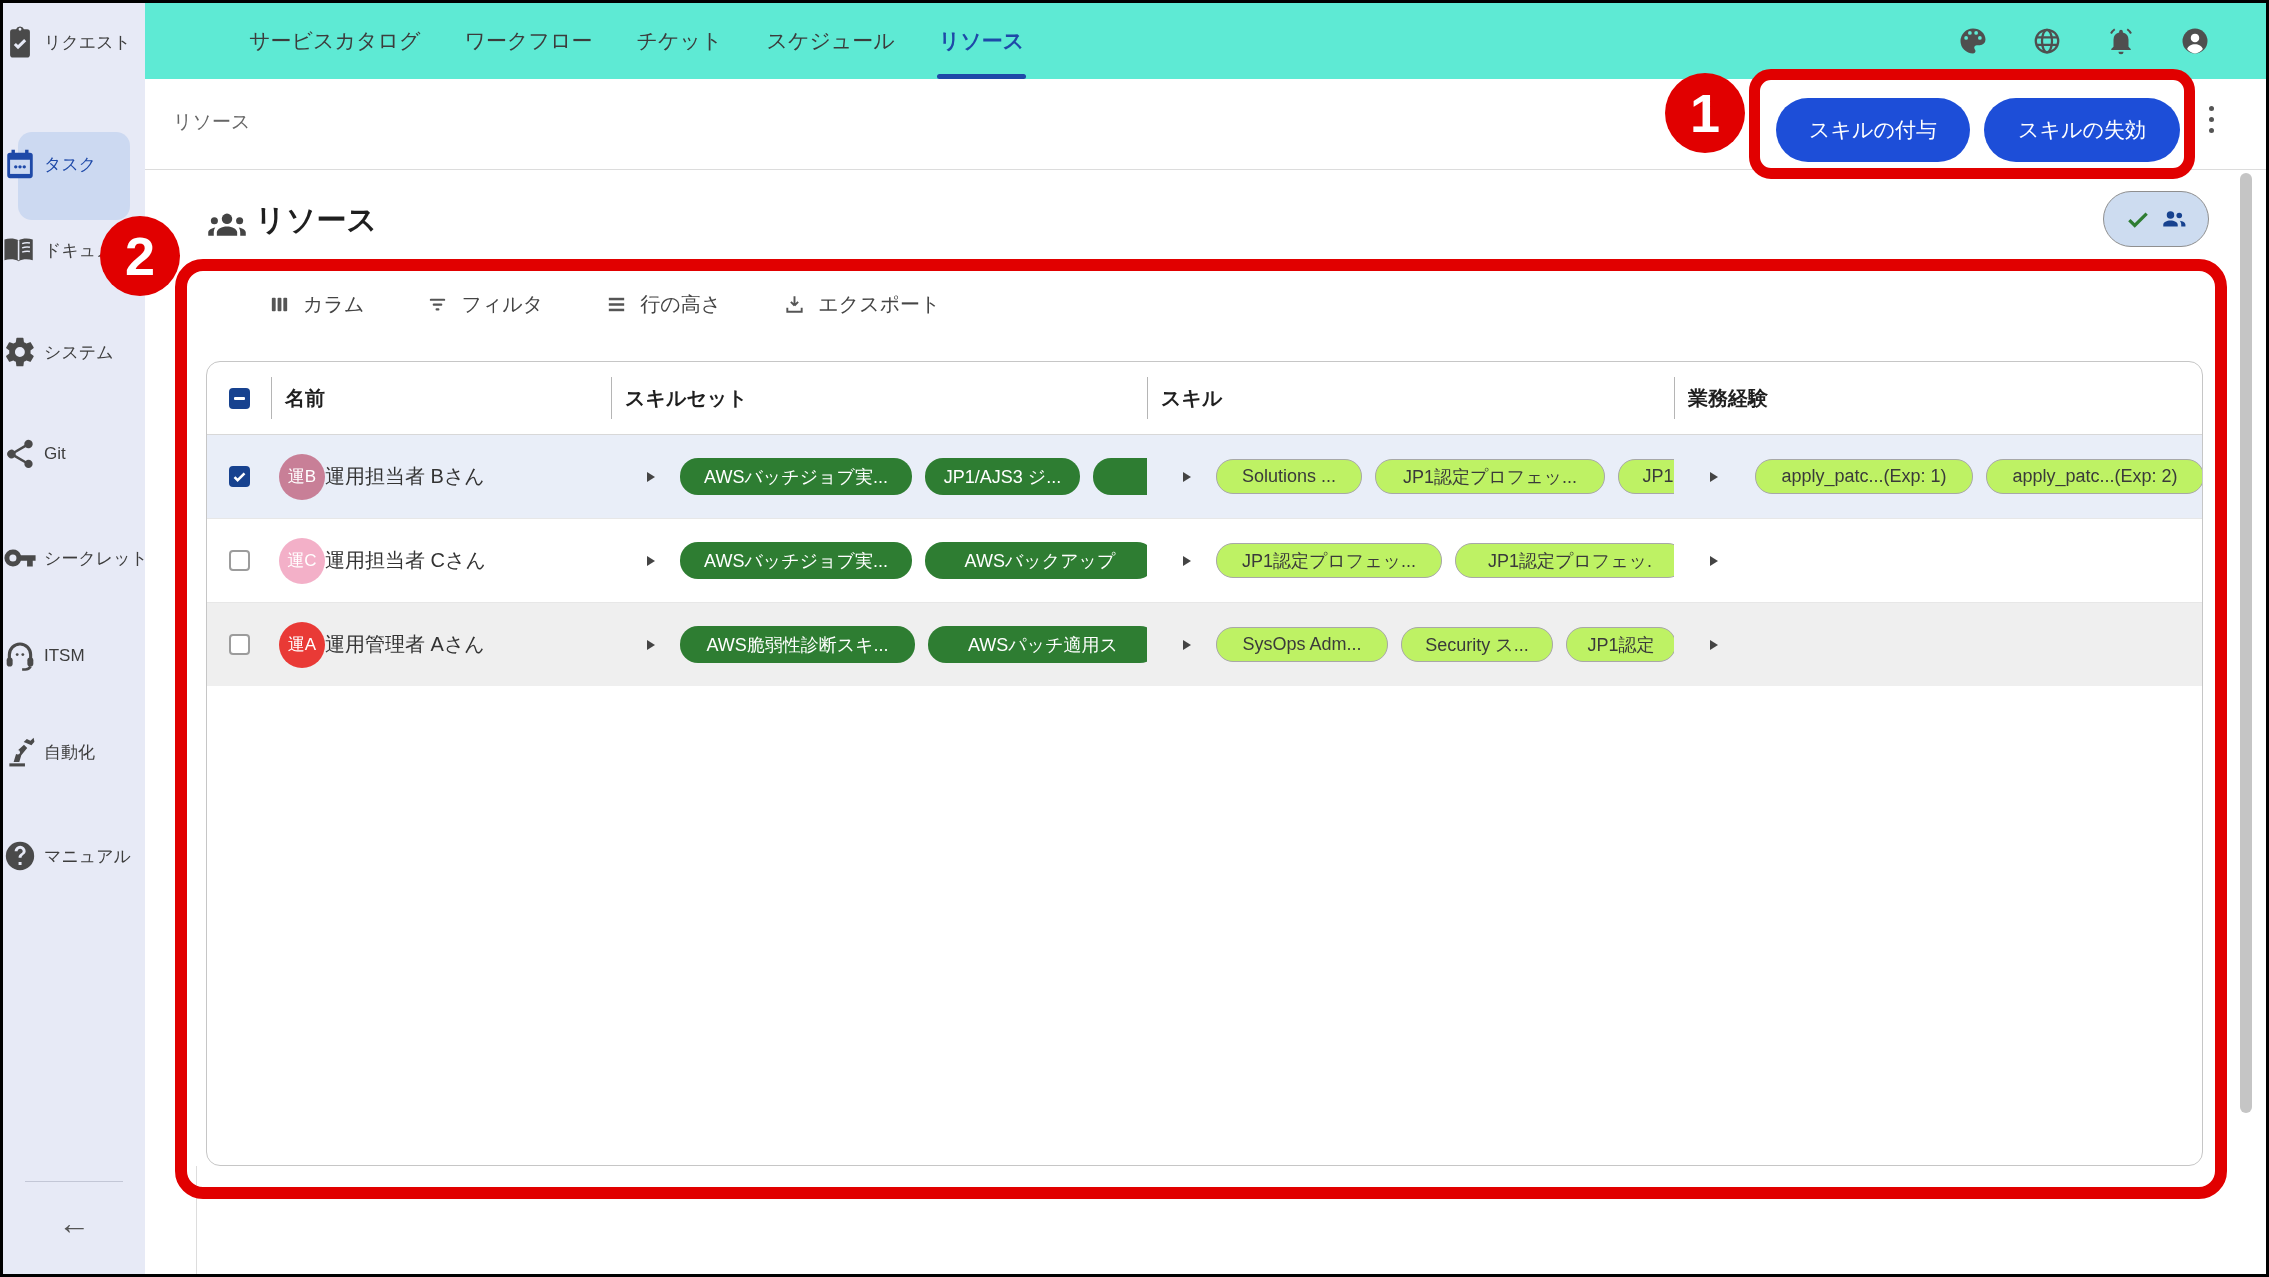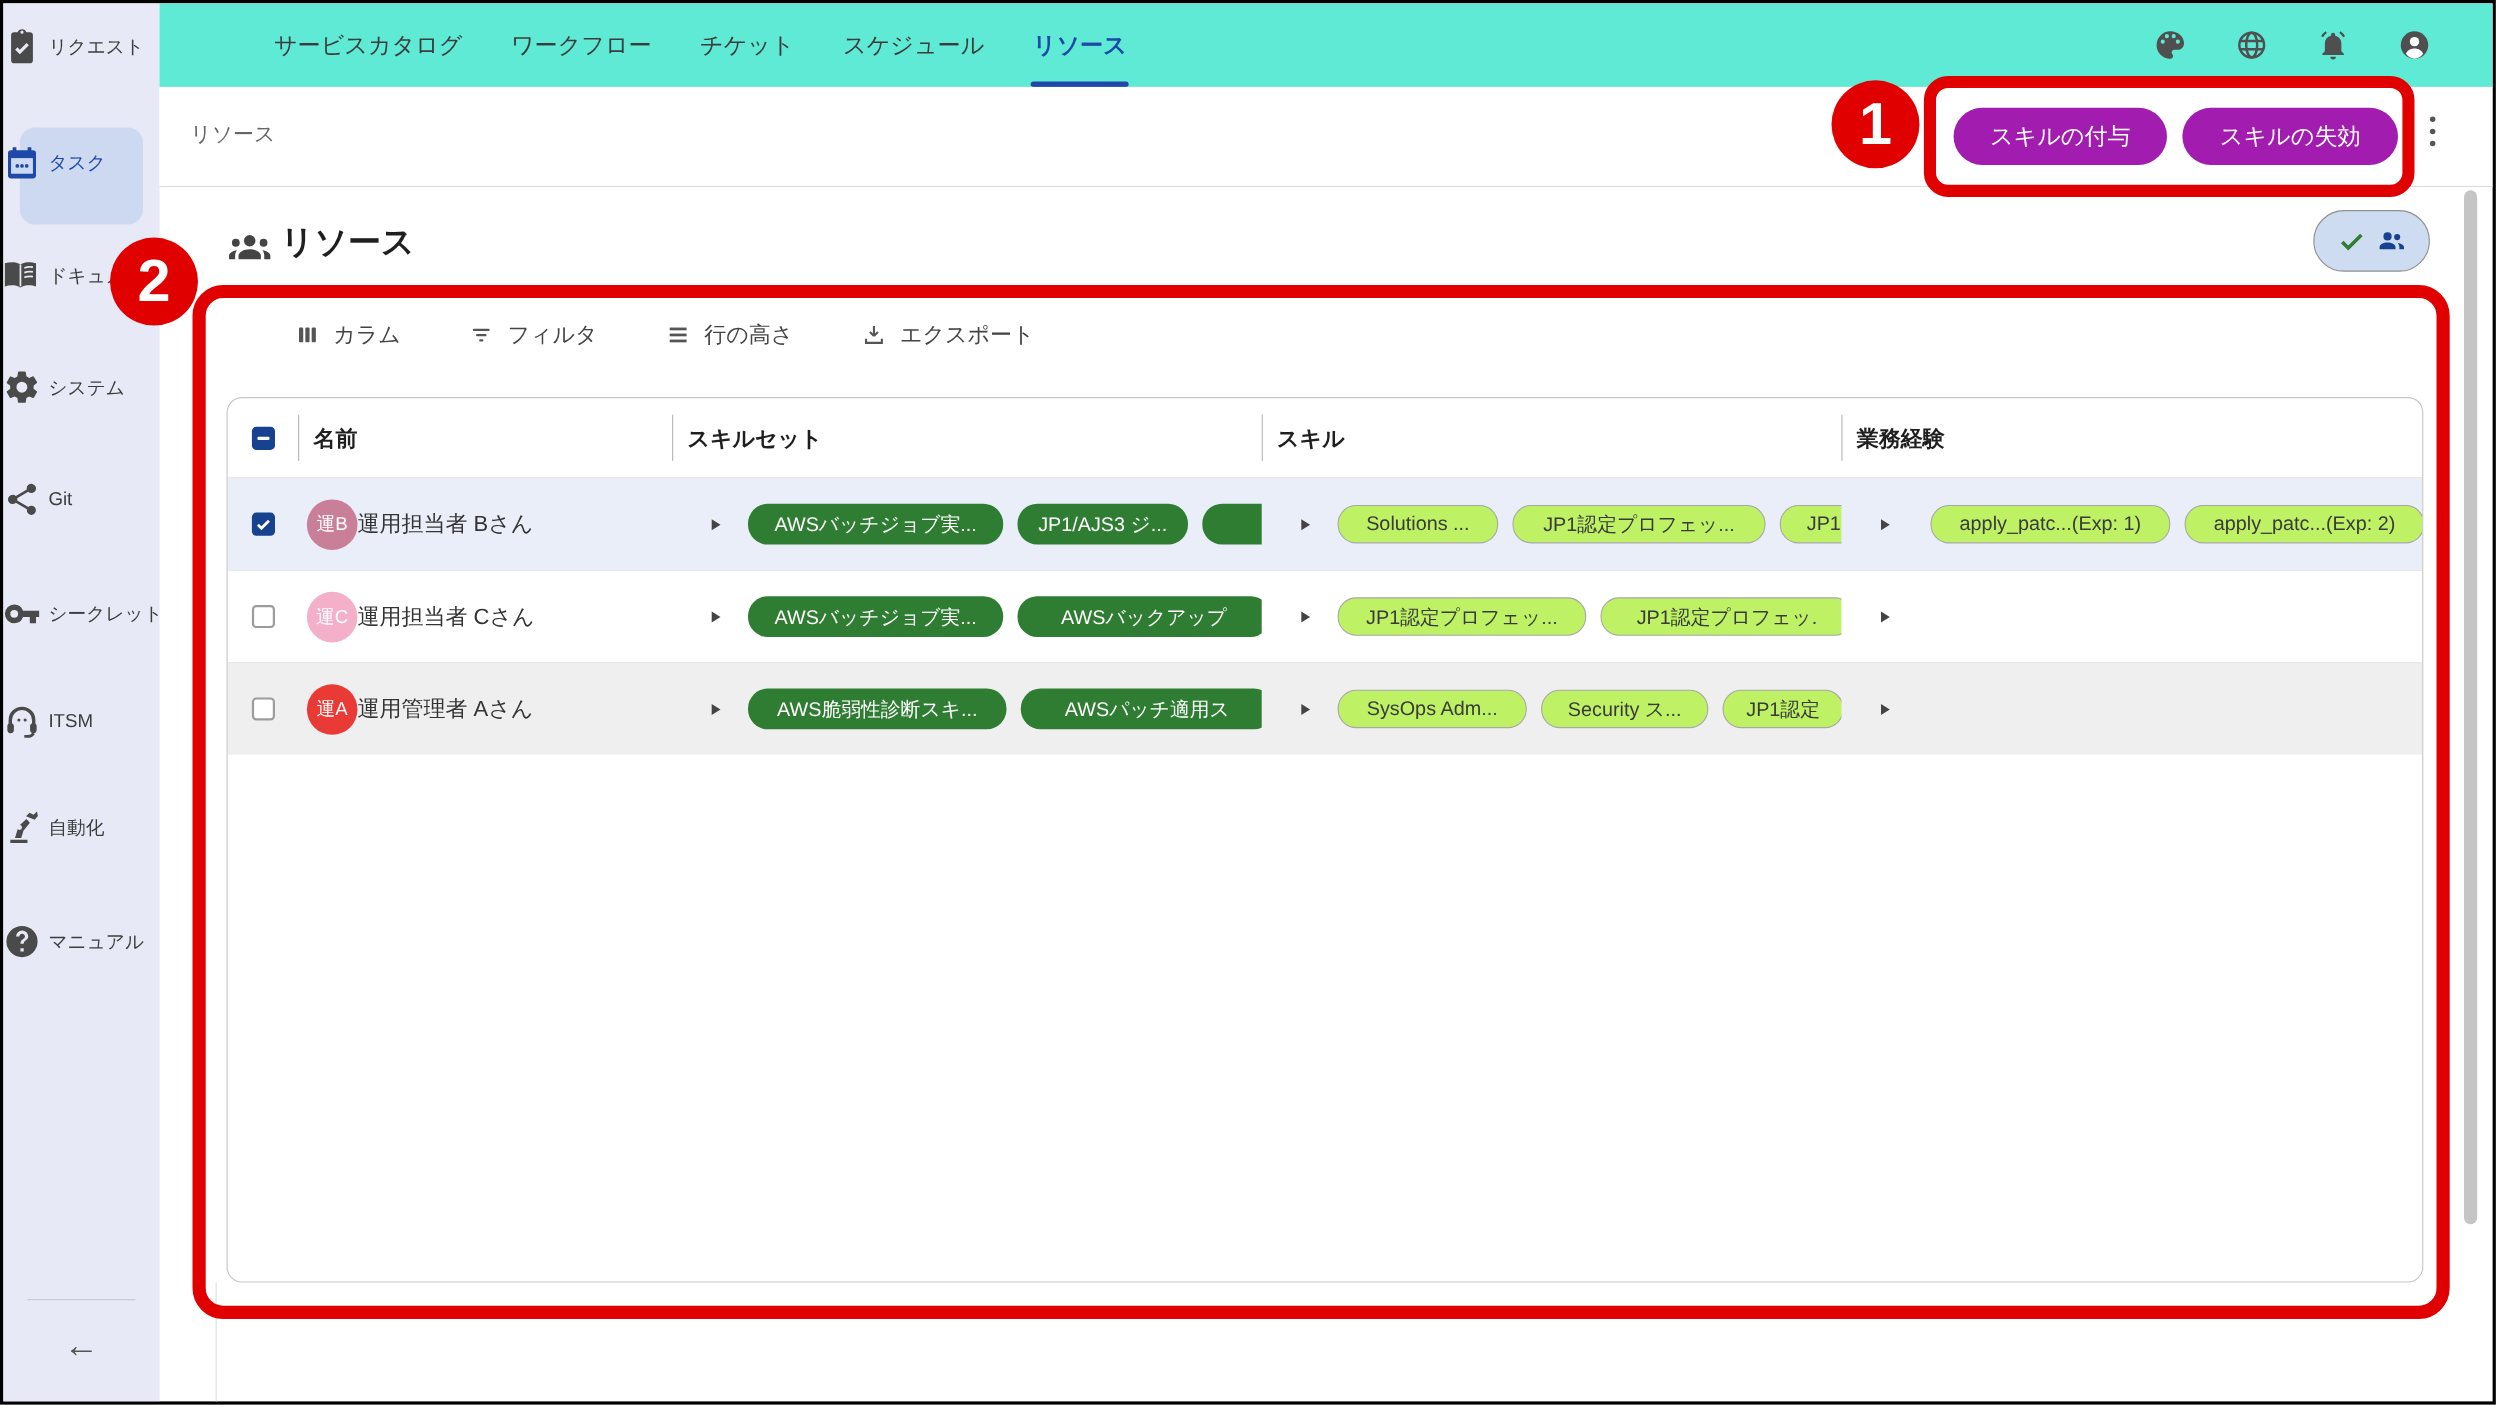--- a/index.html
+++ b/index.html
@@ -22,21 +22,21 @@
     display:flex;align-items:stretch;background:#5eead4;}
   .tabs{display:flex;gap:44px;margin-left:104px;font-size:21px;color:#3c3c3c;align-items:stretch;}
   .tab{position:relative;display:flex;align-items:center;cursor:pointer;white-space:nowrap;}
   .tab.active{color:#1e49a8;font-weight:bold;}
   .tab.active::after{content:"";position:absolute;left:-2px;right:-2px;bottom:0;height:5px;background:#1e49a8;border-radius:3px;}
   .top-icons{margin-left:auto;margin-right:56px;display:flex;gap:44px;align-items:center;color:#4f4f4f;}
   .top-icons svg{width:30px;height:30px;cursor:pointer;}
   
   .breadcrumb-row{position:absolute;left:142px;top:76px;right:0;height:90px;border-bottom:1.5px solid #dcdcdc;background:#fff;}
   .breadcrumb{position:absolute;left:28px;top:30px;font-size:19px;color:#666;}
-  .btn{position:absolute;height:52px;border-radius:32px;background:#a21caf;color:#fff;font-size:21px;
+  .btn{position:absolute;height:64px;border-radius:32px;background:#1d4ed8;color:#fff;font-size:21px;
     display:flex;align-items:center;justify-content:center;cursor:pointer;z-index:5;border:none;}
   #btn-grant{left:1773px;top:95px;width:194px;}
   #btn-revoke{left:1981px;top:95px;width:196px;}
   .kebab{position:absolute;left:2206px;top:103px;display:flex;flex-direction:column;gap:6px;cursor:pointer;z-index:5;}
   .kebab i{width:5px;height:5px;border-radius:50%;background:#555;}
   
   .title-icon{position:absolute;left:204px;top:205px;width:40px;height:34px;color:#444;}
   .page-title{position:absolute;left:252px;top:197px;font-size:30px;font-weight:bold;color:#1f1f1f;}
   .pill-check{position:absolute;left:2100px;top:188px;width:104px;height:54px;border-radius:28px;background:#cddcf0;
     border:1.5px solid #8f8f8f;display:flex;align-items:center;justify-content:center;gap:9px;cursor:pointer;}
@@ -95,21 +95,21 @@
 <div id="screen">
 
   <nav class="sidebar">
     <div class="side-item" style="top:22px">
       <svg viewBox="0 0 24 24">
           <path fill="currentColor" d="M17 3h-2.2a3 3 0 0 0-5.6 0H7A2 2 0 0 0 5 5v16a2 2 0 0 0 2 2h10a2 2 0 0 0 2-2V5a2 2 0 0 0-2-2zm-5-1a1 1 0 1 1 0 2 1 1 0 0 1 0-2z"></path>
           <path fill="#e7eaf6" d="M10.6 17.2l-3-3 1.5-1.5 1.5 1.5 4.3-4.3 1.5 1.5z"></path>
         </svg>
       <span class="lbl">リクエスト</span>
     </div>
-    <div class="side-item active" style="top:128px">
+    <div class="side-item active" style="top:144px">
       <svg viewBox="0 0 24 24">
           <path fill="currentColor" d="M19 4h-1V2h-2.4v2H8.4V2H6v2H5a2 2 0 0 0-2 2v14a2 2 0 0 0 2 2h14a2 2 0 0 0 2-2V6a2 2 0 0 0-2-2z"></path>
           <rect x="5" y="9" width="14" height="10" fill="#ccd9f1"></rect>
           <circle cx="9" cy="14" r="1.2" fill="currentColor"></circle>
           <circle cx="12" cy="14" r="1.2" fill="currentColor"></circle>
           <circle cx="15" cy="14" r="1.2" fill="currentColor"></circle>
         </svg>
       <span class="lbl">タスク</span>
     </div>
     <div class="side-item" style="top:230px">

